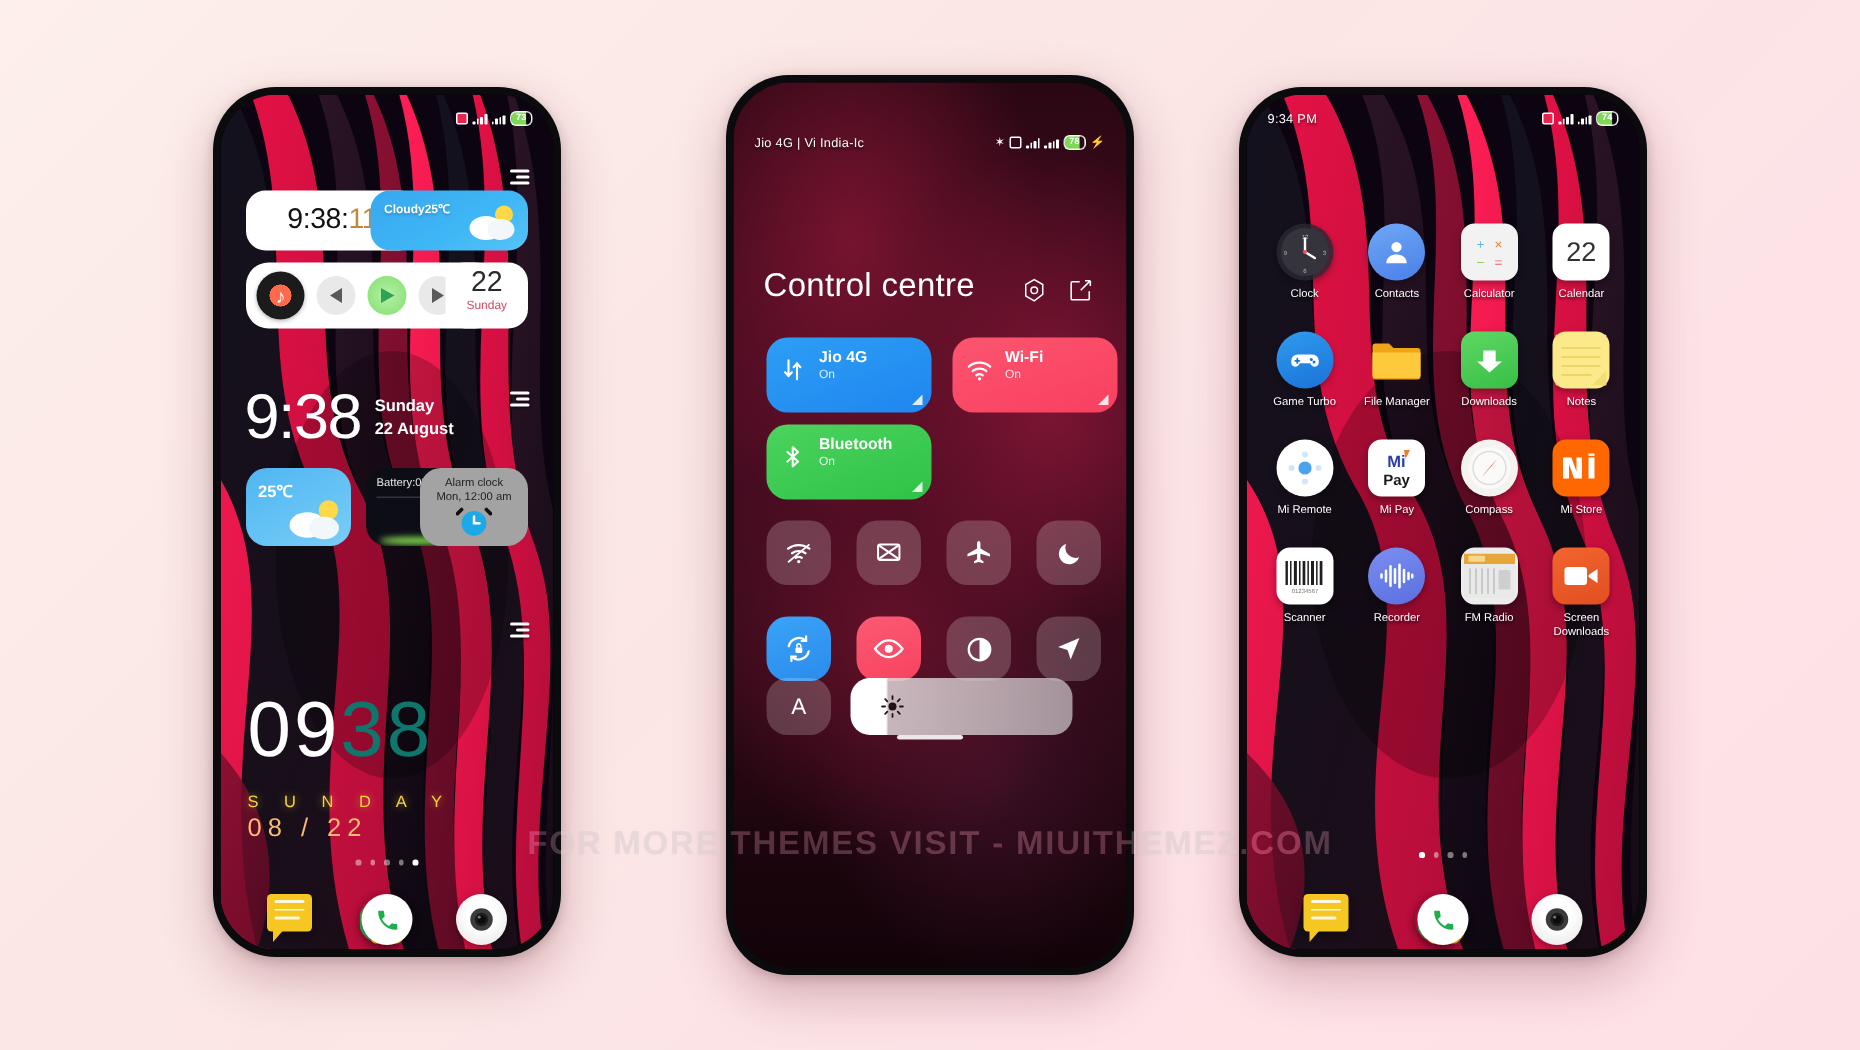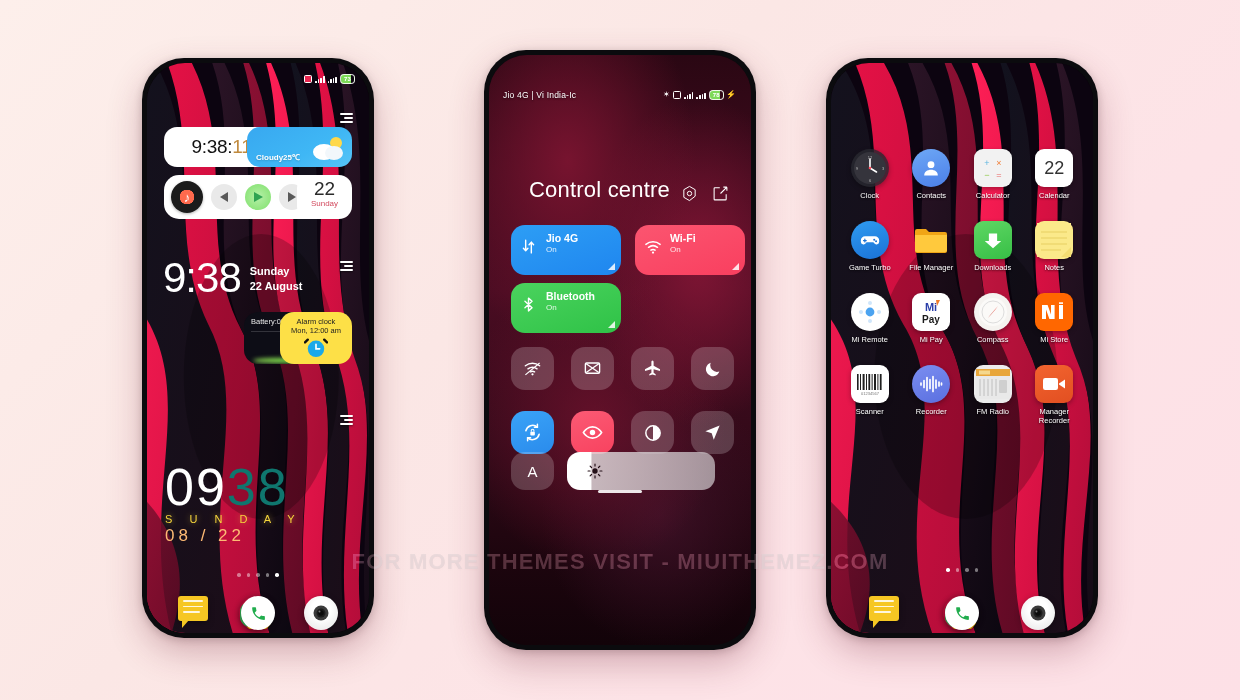--- a/index.html
+++ b/index.html
@@ -67,21 +67,21 @@
     align-items:center; justify-content:center;
     font-size:19px; color:#111; letter-spacing:-.3px;
   }
   .w-clock .sec { color:#c08a3e; }
 
   .w-weather {
     position:absolute; right:17px; top:64px; width:105px; height:40px;
     background:linear-gradient(150deg,#38a8f0,#3fb7f5 60%,#56c4f7);
     border-radius:13px; position:absolute; overflow:hidden;
   }
-  .w-weather .lbl { position:absolute; left:9px; top:24px; color:#fff; font-size:8px; font-weight:600; text-shadow:0 1px 2px rgba(0,0,0,.2);text-align:center;}
+  .w-weather .lbl { position:absolute; left:9px; top:6px; color:#fff; font-size:8px; font-weight:600; text-shadow:0 1px 2px rgba(0,0,0,.2);text-align:center;}
   .cloudicon { position:absolute; right:4px; top:7px; width:40px; height:28px; }
 
   .w-music {
     position:absolute; left:17px; top:112px; width:168px; height:44px;
     background:#fff; border-radius:15px; display:flex; align-items:center;
     padding-left:7px; gap:8px;
   }
   .vinyl {
     width:32px; height:32px; border-radius:50%;
     background:radial-gradient(circle at 50% 50%, #ff6a4d 0 32%, #1b1b1b 33% 100%);
@@ -116,29 +116,29 @@
   .w-batt {
     position:absolute; left:97px; top:249px; width:78px; height:52px;
     background:#0d0d16; border-radius:14px; overflow:hidden;padding-left:24px;
   }
   .w-batt .bl { position:absolute; left:7px; top:5px; color:#e8e8e8; font-size:7.5px;}
   .w-batt .line { position:absolute; left:7px; right:7px; top:19px; height:1px; background:rgba(255,255,255,.16);}
   .w-batt .glow { position:absolute; left:9px; right:9px; bottom:1px; height:5px;
       background:linear-gradient(90deg,#9ae85a,#5fd43c); border-radius:50%; filter:blur(2px);}
   .w-alarm {
     position:absolute; right:17px; top:249px; width:72px; height:52px;
-    background:#fde047; border-radius:14px; text-align:center; padding-top:5px;
+    background:#a3a3a3; border-radius:14px; text-align:center; padding-top:5px;
   }
   .w-alarm .a1 { font-size:7.5px; color:#222; }
   .w-alarm .a2 { font-size:7.5px; color:#222; }
 
   .neon { position:absolute; left:18px; top:400px; }
   .neon .num { font-size:52px; line-height:48px; letter-spacing:2px; font-weight:300;}
   .neon .n1 { color:#ffffff; } .neon .n2 { color:#0f766e; }
-  .neon .day { font-size:11px; letter-spacing:7px; color:#f5d53c; margin-top:2px;
+  .neon .day { font-size:11px; letter-spacing:7px; color:#f5d53c; margin-top:18px;
                text-shadow:0 0 6px rgba(245,213,60,.6); }
   .neon .dt { font-size:17px; letter-spacing:4px; color:#fdba74; margin-top:1px; font-weight:300;}
 
   
   .dots { position:absolute; left:0; right:0; display:flex; justify-content:center; gap:6px; }
   .dots i { width:3.5px; height:3.5px; border-radius:50%; background:rgba(255,255,255,.45); display:block;}
   .dots i.on { background:#fff; }
   .dock { position:absolute; left:0; right:0; display:flex; justify-content:space-around; padding:0 16px; }
   .dicon { width:34px; height:34px; border-radius:50%; display:flex; align-items:center;
            justify-content:center; box-shadow:0 2px 6px rgba(0,0,0,.35); }
@@ -152,21 +152,21 @@
 
   
   .cc-bg { position:absolute; inset:0;
     background:
       radial-gradient(ellipse 70% 45% at 30% 18%, rgba(122,20,48,.95), transparent 70%),
       radial-gradient(ellipse 60% 40% at 80% 35%, rgba(150,25,60,.7), transparent 70%),
       radial-gradient(ellipse 70% 35% at 40% 62%, rgba(110,18,45,.8), transparent 72%),
       radial-gradient(ellipse 60% 30% at 65% 78%, rgba(70,20,45,.7), transparent 75%),
       linear-gradient(180deg,#2a0713 0%,#3d0a1c 20%,#4a0c22 40%,#330a19 65%,#1d050e 85%,#120309 100%);
   }
-  .cc-title { position:absolute; left:40px; top:122px; color:#fff; font-size:22px; font-weight:400; letter-spacing:.2px;}
+  .cc-title { position:absolute; left:20px; top:122px; color:#fff; font-size:22px; font-weight:400; letter-spacing:.2px;}
   .cc-acts { position:absolute; right:22px; top:130px; display:flex; gap:14px; }
   .bigtile {
     position:absolute; width:110px; height:50px; border-radius:14px; padding:7px 0 0 9px;
     color:#fff; overflow:hidden;
   }
   .bigtile .ttl { font-size:10.5px; font-weight:600; margin-left:26px; }
   .bigtile .sub { font-size:8px; opacity:.85; margin-left:26px; margin-top:1px;}
   .bigtile .gi { position:absolute; left:9px; top:13px; }
   .corner { position:absolute; right:6px; bottom:5px; width:0;height:0;
             border-right:7px solid rgba(255,255,255,.85); border-top:7px solid transparent;}
@@ -331,20 +331,28 @@
       </div>
 
     <div class="bigclock">
       <div class="t">9:38</div>
       <div class="meta">
         <div>Sunday</div>
         <div>22 August</div>
       </div>
     </div>
 
+    <div class="w-temp">
+      <div class="tt">25℃</div>
+      <svg style="position:absolute;right:2px;bottom:2px;width:44px;height:32px" viewBox="0 0 44 32">
+        <circle cx="31" cy="10" r="6.5" fill="#ffd84a"></circle>
+        <ellipse cx="17" cy="20" rx="12" ry="8.5" fill="#fff"></ellipse>
+        <ellipse cx="28" cy="22" rx="10" ry="7.5" fill="#f1f7fb"></ellipse>
+      </svg>
+    </div>
 
     <div class="w-batt">
       <div class="bl">Battery:0%</div>
       <div class="line"></div>
       <div class="glow"></div>
     </div>
 
     <div class="w-alarm">
       <div class="a1">Alarm clock</div>
       <div class="a2">Mon, 12:00 am</div>
@@ -544,20 +552,39 @@
 </div>
 
 <div class="phone" id="phone3">
   <div class="screen">
     <div class="wall">
       <svg viewBox="0 0 272 580" preserveAspectRatio="none">
           <use href="#wallpaper"></use>
         </svg>
     </div>
 
+    <div class="statusbar">
+      <div class="sb-left">9:34 PM</div>
+      <div class="sb-right">
+        <span style="display:inline-block;width:8px;height:8px;border:1px solid #fff;border-radius:1.5px;background:#e8254f;"></span>
+        <span class="sig">
+            <i></i>
+            <i></i>
+            <i></i>
+            <i></i>
+          </span>
+        <span class="sig small">
+            <i></i>
+            <i></i>
+            <i></i>
+            <i></i>
+          </span>
+        <span class="batt">74</span>
+      </div>
+    </div>
 
     <div class="grid">
 
       <div class="app">
         <div class="appic round" style="background:rgba(40,40,48,.82)">
           <svg width="34" height="34" viewBox="0 0 34 34">
             <circle cx="17" cy="17" r="16" fill="#35343c"></circle>
             <text x="17" y="8" font-size="4" fill="#bbb" text-anchor="middle" font-family="Liberation Sans">12</text>
             <text x="17" y="31" font-size="4" fill="#bbb" text-anchor="middle" font-family="Liberation Sans">6</text>
             <text x="30" y="19" font-size="4" fill="#bbb" text-anchor="middle" font-family="Liberation Sans">3</text>
@@ -736,21 +763,21 @@
         <div class="applbl">FM Radio</div>
       </div>
 
       <div class="app">
         <div class="appic" style="background:linear-gradient(160deg,#f2642f,#e24f21)">
           <svg width="24" height="18" viewBox="0 0 24 18">
             <rect x="1" y="3" width="15" height="12" rx="2.2" fill="#fff"></rect>
             <path d="M17 8.4L23 4.4v9.2L17 9.6z" fill="#fff"></path>
           </svg>
         </div>
-        <div class="applbl">Manager Recorder</div>
+        <div class="applbl">Screen Downloads</div>
       </div>
 
     </div>
 
     <div class="dots" style="top:505px;">
       <i class="on"></i>
         <i></i>
         <i></i>
         <i></i>
     </div>

